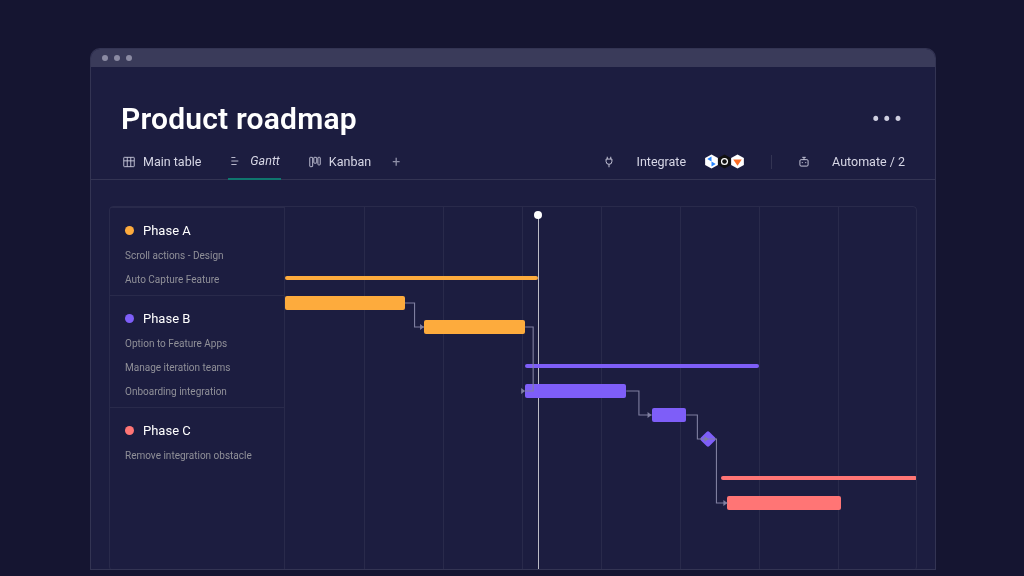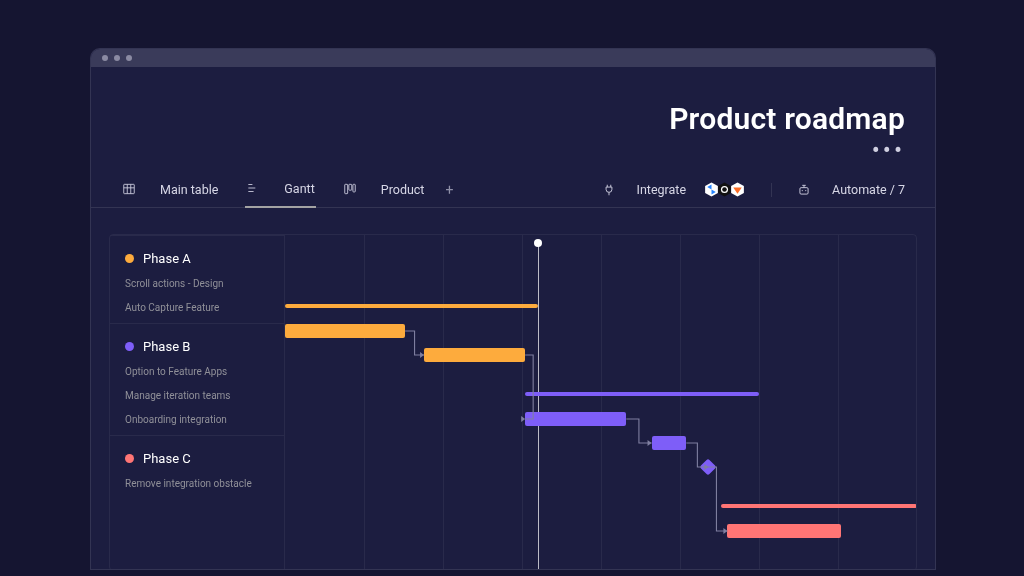--- a/index.html
+++ b/index.html
@@ -13,26 +13,26 @@
   --dim:#909098;
   --orange:#fdab3d;
   --purple:#7e5ef8;
   --pink:#ff7575;
 }
 html,body{margin:0;padding:0;background:var(--bg);font-family:-apple-system,BlinkMacSystemFont,'Segoe UI',Roboto,Helvetica,Arial,sans-serif;color:var(--text);}
 .stage{width:1024px;height:576px;position:relative;overflow:hidden;}
 .window{position:absolute;left:90px;top:48px;width:844px;height:520px;background:var(--window);border:1px solid var(--border);border-radius:10px 10px 0 0;overflow:hidden;display:flex;flex-direction:column;}
 .titlebar{height:18px;background:var(--window-header);display:flex;align-items:center;padding:0 11px;gap:6px;}
 .dot{width:6px;height:6px;border-radius:50%;background:#8b8ba3;}
-.header{display:flex;align-items:flex-end;padding:34px 30px 0 30px;flex-direction:column;}
+.header{display:flex;align-items:center;padding:34px 30px 0 30px;}
 .title{font-size:30px;font-weight:600;letter-spacing:.2px;}
 .more{margin-left:auto;font-size:24px;letter-spacing:3px;color:#cfcfe0;cursor:pointer;}
 .toolbar{display:flex;align-items:center;gap:26px;padding:14px 30px 6px 30px;border-bottom:1px solid var(--border);font-size:12.5px;color:#d7d7e6;}
-.tab{display:flex;align-items:flex-start;gap:24px;padding:3px 1px 10px 1px;margin-bottom:-7px;cursor:pointer;}
-.tab.active{border-bottom:2px solid #a3a3a3;}
+.tab{display:flex;align-items:flex-end;gap:7px;padding:3px 1px 10px 1px;margin-bottom:-7px;cursor:pointer;}
+.tab.active{border-bottom:2px solid #0f766e;font-style:italic;}
 .tab svg,.tab .ico{width:14px;height:14px;stroke:#cfcfe0;fill:none;stroke-width:1.5;}
 .plus{color:#8f90a8;font-size:14px;margin-left:-6px;cursor:pointer;}
 .right{margin-left:auto;display:flex;align-items:center;gap:21px;}
 .integrations{display:flex;align-items:center;}
 .hex{width:17px;height:17px;display:flex;align-items:center;justify-content:center;margin-left:-4px;}
 .hex svg{width:17px;height:17px;}
 .divider-v{width:1px;height:14px;background:var(--border);margin:0 4px;}
 .content{padding:26px 18px 0 18px;flex:1;overflow:hidden;}
 .gantt{border:1px solid var(--grid);border-radius:4px;height:100%;position:relative;overflow:hidden;display:flex;}
 .sidebar{width:174px;flex:none;border-right:1px solid var(--grid);position:relative;z-index:2;}
@@ -81,21 +81,21 @@
             <path d="M4 6h7M4 12h12M4 18h9"></path>
           </svg>
         <span>Gantt</span>
       </div>
       <div class="tab">
         <svg class="ico" viewBox="0 0 24 24">
             <rect x="3" y="4" width="5" height="16" rx="1"></rect>
             <rect x="10" y="4" width="5" height="10" rx="1"></rect>
             <rect x="17" y="4" width="4" height="13" rx="1"></rect>
           </svg>
-        <span>Product</span>
+        <span>Kanban</span>
       </div>
       <div class="plus">+</div>
 
       <div class="right">
         <svg class="ico" viewBox="0 0 24 24" style="width:14px;height:14px;stroke:#cfcfe0;fill:none;stroke-width:1.6">
             <path d="M9 7V3M15 7V3M7 7h10v4a5 5 0 01-10 0V7zM12 16v5"></path>
           </svg>
         <span>Integrate</span>
         <div class="integrations">
           <span class="hex">
@@ -119,21 +119,21 @@
               </svg>
             </span>
         </div>
         <div class="divider-v"></div>
         <svg class="ico" viewBox="0 0 24 24" style="width:14px;height:14px;stroke:#cfcfe0;fill:none;stroke-width:1.6">
             <rect x="5" y="8" width="14" height="11" rx="2"></rect>
             <circle cx="9" cy="13" r="1" fill="#cfcfe0" stroke="none"></circle>
             <circle cx="15" cy="13" r="1" fill="#cfcfe0" stroke="none"></circle>
             <path d="M12 8V4M9 4h6"></path>
           </svg>
-        <span>Automate / 7</span>
+        <span>Automate / 2</span>
       </div>
     </div>
 
     <div class="content">
       <div class="gantt">
         <div class="sidebar">
           <div id="sidebar-rows">
               <div class="phase-block">
                 <div class="phase-row">
                   <div class="phase-dot" style="background: rgb(253, 171, 61);"></div>

